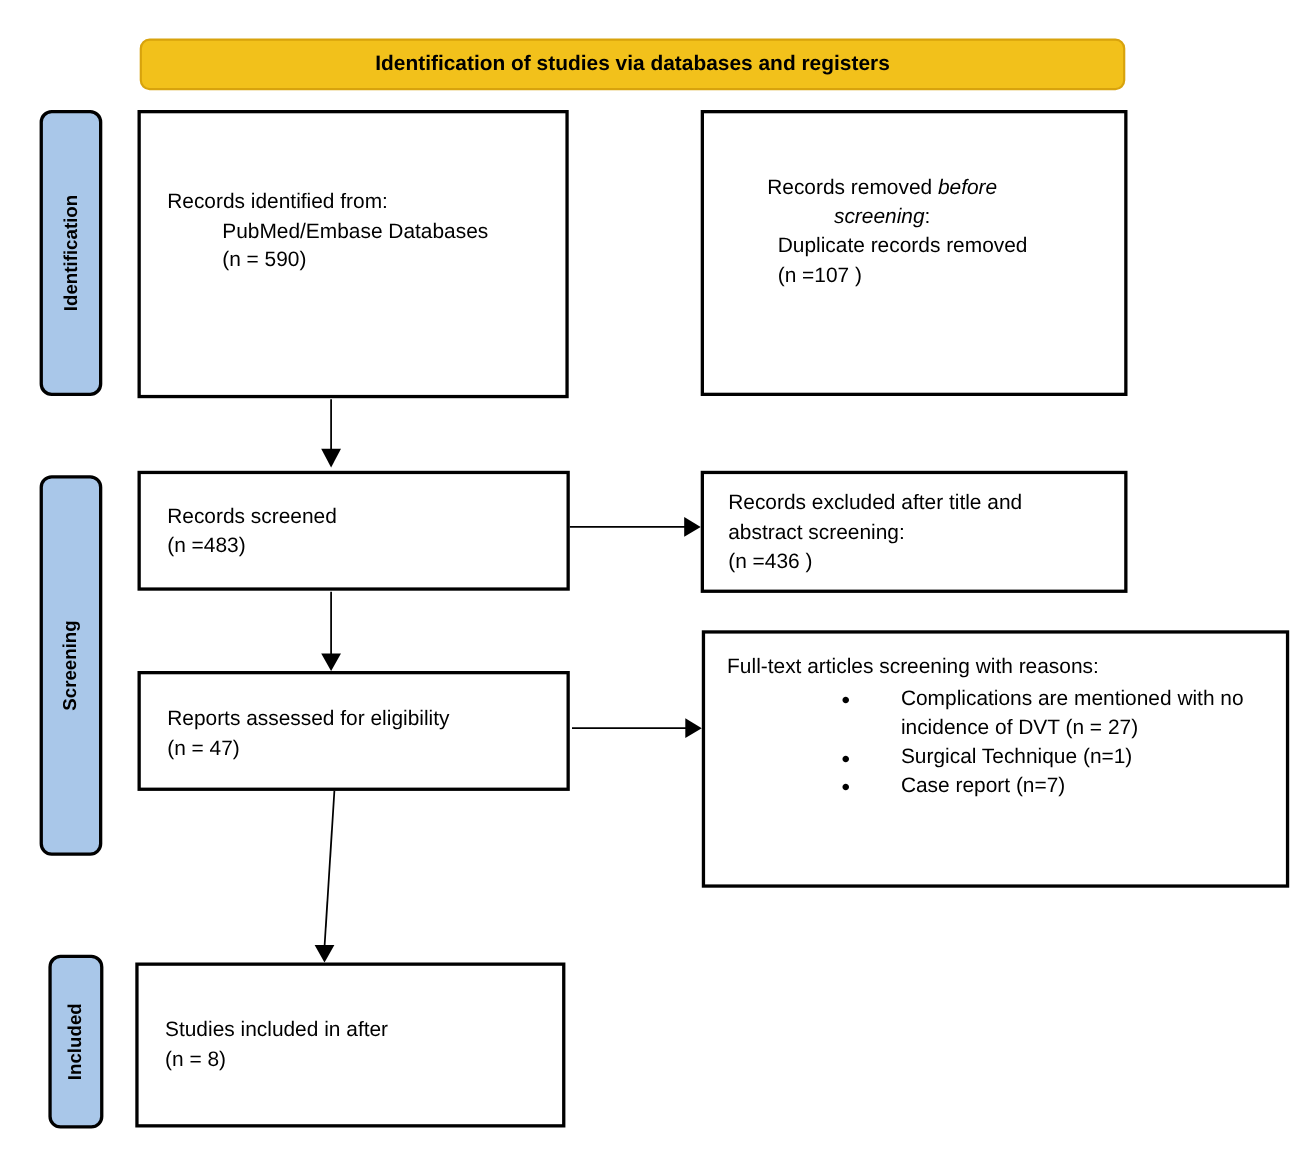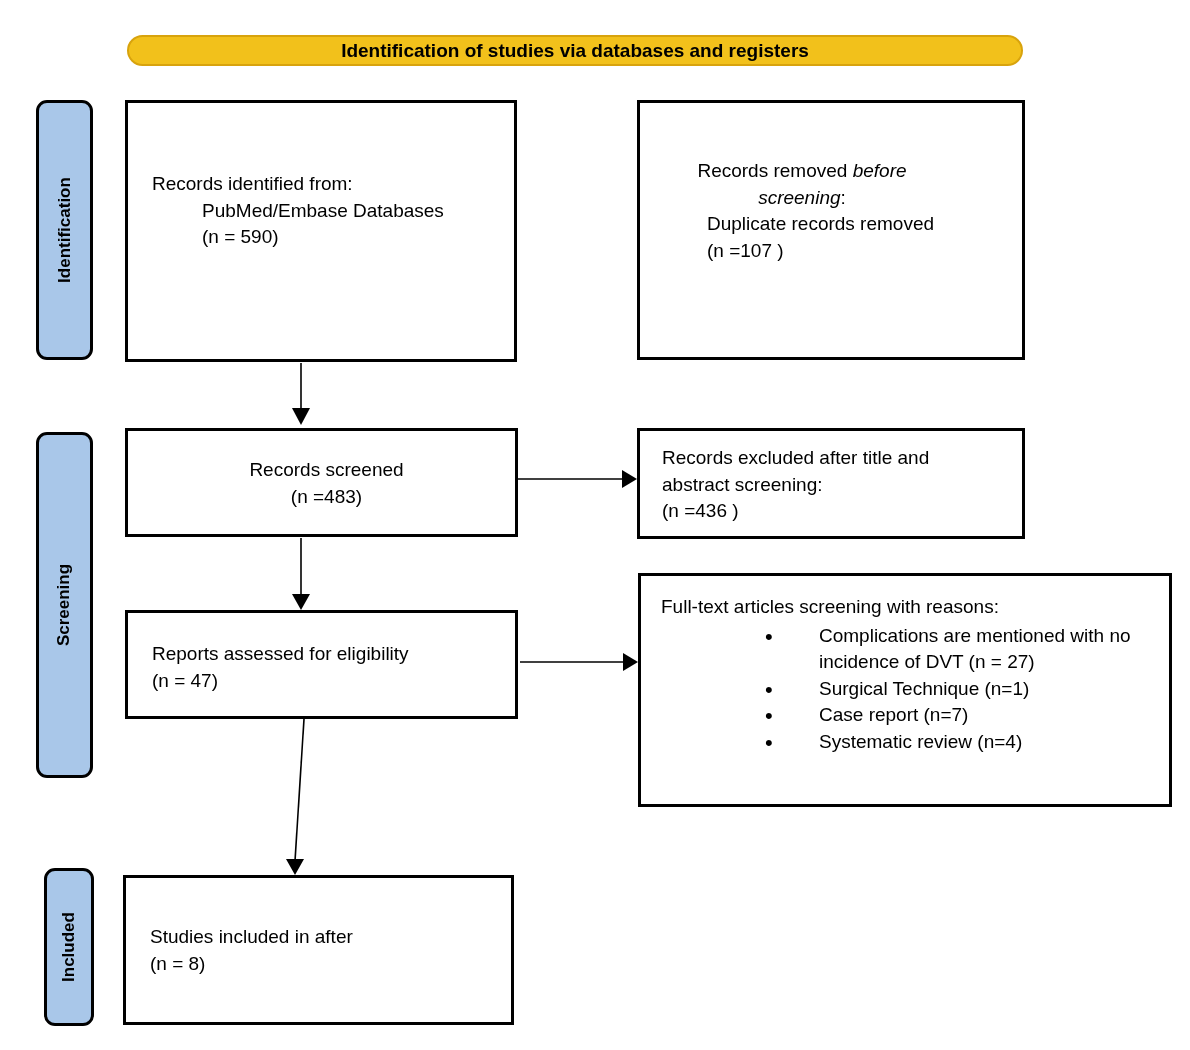--- a/index.html
+++ b/index.html
@@ -6,24 +6,24 @@
   html, body { margin: 0; padding: 0; }
   body {
     width: 1190px; height: 1050px; position: relative;
     background: #ffffff; color: #000;
     font-family: "Liberation Sans", sans-serif;
     overflow: hidden;
   }
 
   
   .banner {
-    position: absolute; left: 127px; top: 35px; width: 896px; height: 31px;
+    position: absolute; left: 127px; top: 35px; width: 896px; height: 47px;
     background: var(--banner-fill, #F2C11B);
     border: 2px solid var(--banner-border, #D8A30D);
-    border-radius: 19px;
+    border-radius: 9px;
     display: flex; align-items: center; justify-content: center;
     font-size: 19px; font-weight: 700;
     box-sizing: border-box;
   }
 
   
   .stage {
     position: absolute;
     background: var(--stage-fill, #A9C7E9);
     border: 3px solid #000; border-radius: 11px;
@@ -42,21 +42,21 @@
   
   .box {
     position: absolute;
     background: #ffffff;
     border: 3px solid #000;
     box-sizing: border-box;
     font-size: 19px; line-height: 1.4;
   }
   .box-records-identified { left: 125px; top: 100px; width: 392px; height: 262px; padding: 68px 14px 0 24px; }
   .box-records-removed    { left: 637px; top: 100px; width: 388px; height: 260px; padding: 55px 14px 0 22px; }
-  .box-records-screened   { left: 125px; top: 428px; width: 393px; height: 109px; padding: 26px 14px 0 24px; text-align: center; }
+  .box-records-screened   { left: 125px; top: 428px; width: 393px; height: 109px; padding: 26px 14px 0 24px; }
   .box-records-excluded   { left: 637px; top: 428px; width: 388px; height: 111px; padding: 14px 14px 0 22px; }
   .box-reports-assessed   { left: 125px; top: 610px; width: 393px; height: 109px; padding: 28px 14px 0 24px; }
   .box-fulltext-excluded  { left: 638px; top: 573px; width: 534px; height: 234px; padding: 18px 10px 0 20px; }
   .box-studies-included   { left: 123px; top: 875px; width: 391px; height: 150px; padding: 46px 14px 0 24px; }
 
   .indent-50 { padding-left: 50px; }
   .indent-45 { padding-left: 45px; }
   .wrap-280 { max-width: 280px; text-align: center; }
   .wrap-330 { max-width: 330px; }
   .italic { font-style: italic; }
@@ -127,21 +127,20 @@
   <div>Reports assessed for eligibility</div>
   <div>(n = 47)</div>
 </div>
 
 <div class="box box-fulltext-excluded">
   <div>Full-text articles screening with reasons:</div>
   <ul class="bullets">
     <li><span class="li-text">Complications are mentioned with no incidence of DVT (n = 27)</span></li>
     <li><span class="li-text">Surgical Technique (n=1)</span></li>
     <li><span class="li-text">Case report (n=7)</span></li>
-    <li><span class="li-text">Systematic review (n=4)</span></li>
   </ul>
 </div>
 
 <div class="box box-studies-included">
   <div>Studies included in after</div>
   <div>(n = 8)</div>
 </div>
 
 <svg class="arrows" viewBox="0 0 1190 1050">
   <g>

